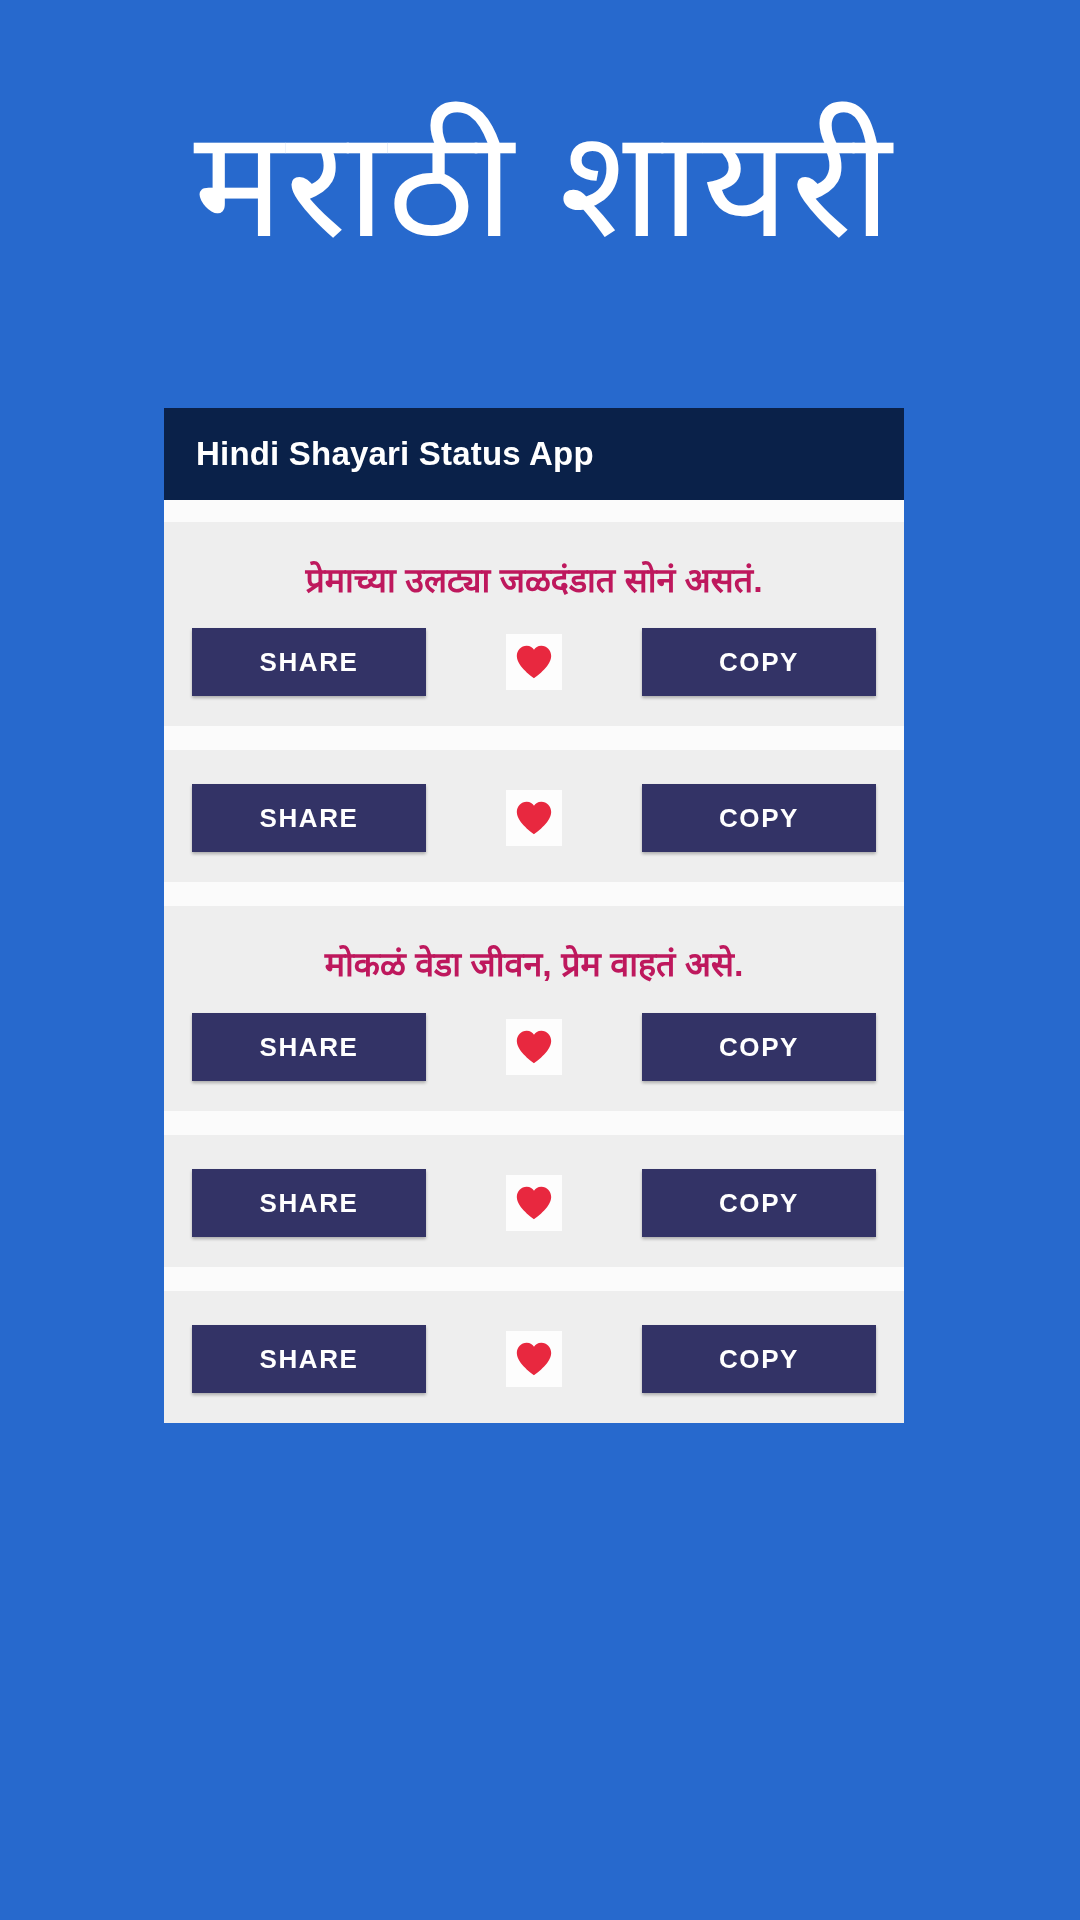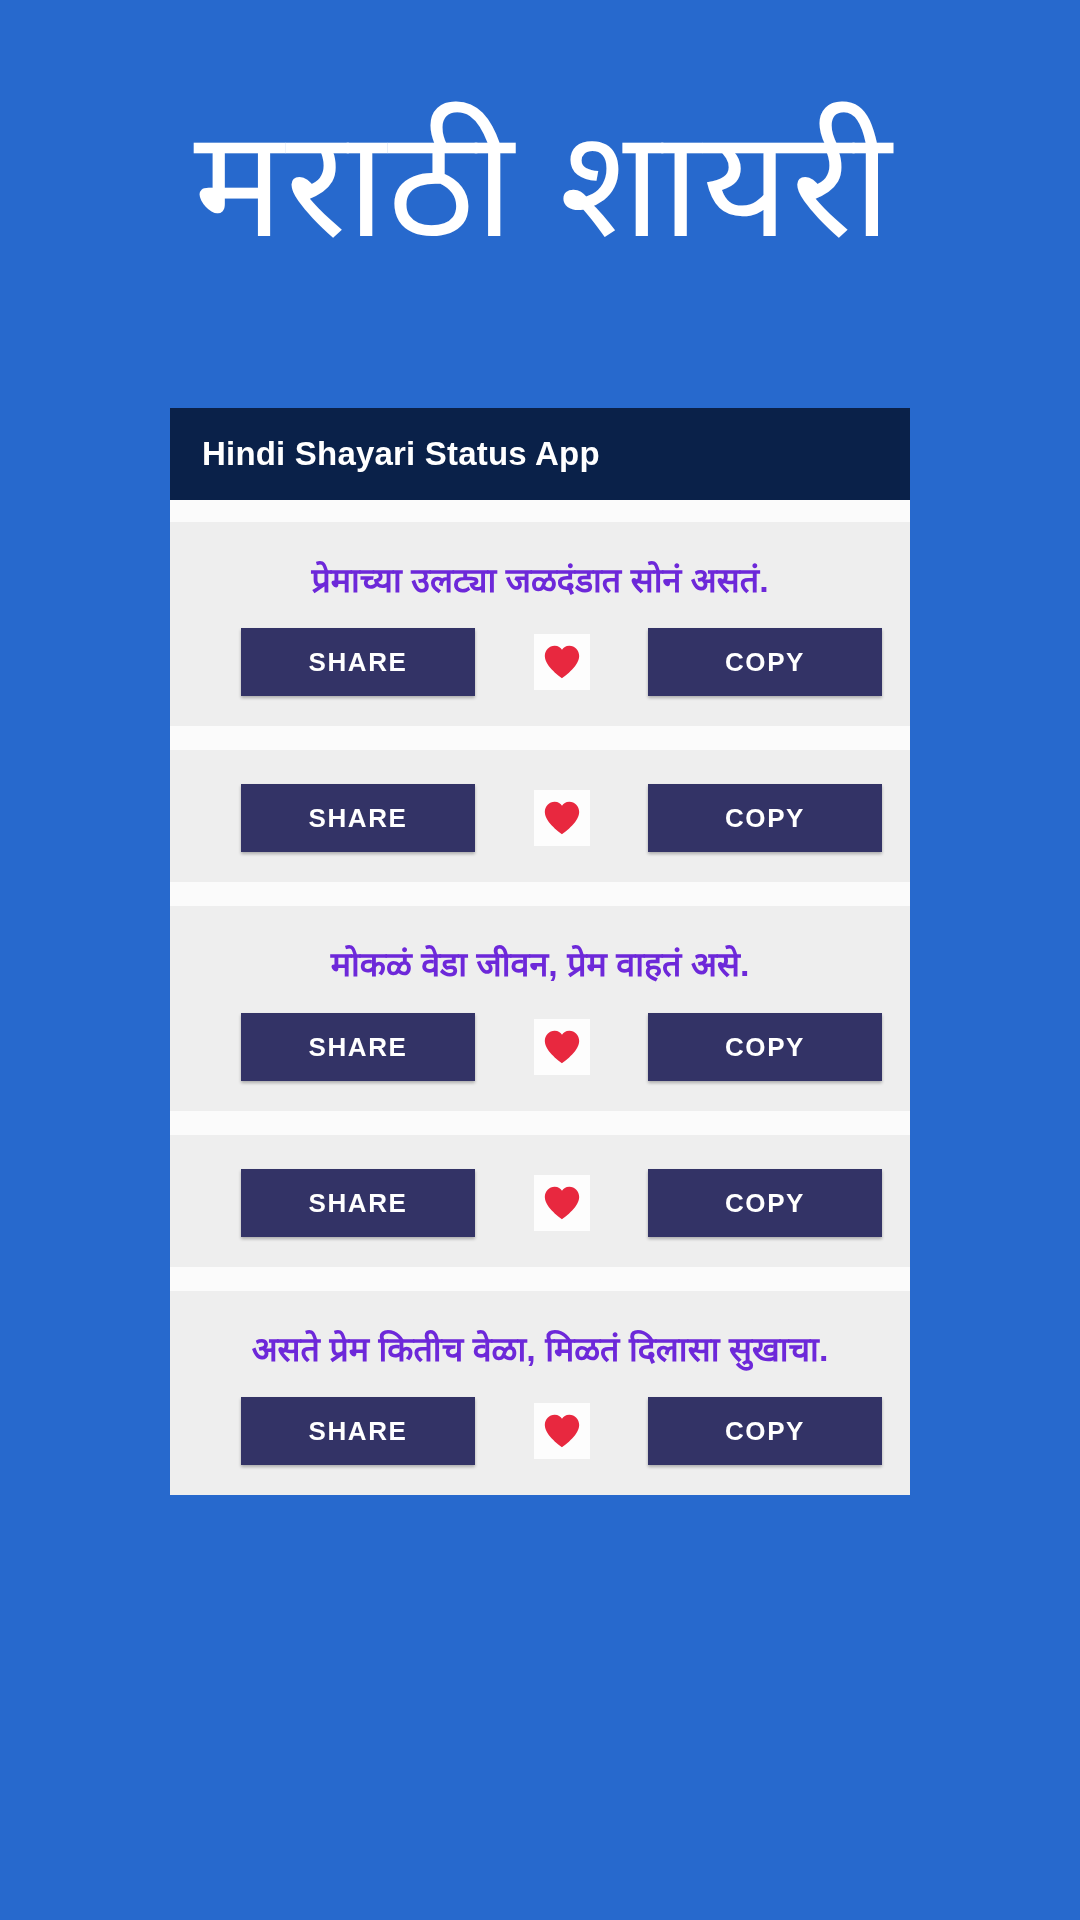--- a/index.html
+++ b/index.html
@@ -32,21 +32,21 @@
     font-size: 150px;
     line-height: 1.15;
     font-weight: 400;
     letter-spacing: 2px;
     white-space: nowrap;
   }
 
   
   .app-frame {
     position: absolute;
-    left: 170px;
+    left: 164px;
     top: 408px;
     width: 740px;
     background: #ffffff;
   }
 
   .app-bar {
     background: #0a2149;
     height: 92px;
     display: flex;
     align-items: center;
@@ -74,36 +74,35 @@
     height: 22px;
   }
 
   .shayari-card {
     background: #eeeeee;
     padding: 34px 28px 30px 28px;
     box-sizing: border-box;
   }
 
   .shayari-text {
-    color: #6d28d9;
+    color: #be185d;
     font-family: "Liberation Sans", "DejaVu Sans", sans-serif;
     font-size: 34px;
     font-weight: bold;
     line-height: 1.42;
     text-align: center;
     margin: 0 0 24px 0;
     padding: 0 4px;
   }
 
   .action-row {
     display: flex;
     align-items: center;
     justify-content: space-between;
     padding: 0 0px;
-    margin-left: 43px;
   }
 
   .action-btn {
     background: #333366;
     color: #ffffff;
     font-size: 26px;
     font-weight: bold;
     letter-spacing: 1.6px;
     width: 234px;
     height: 68px;
@@ -201,21 +200,20 @@
             <path d="M12 21 C12 21 1.5 13.9 1.5 7.4 C1.5 3.7 4.2 1 7.5 1 C9.7 1 11.2 2.2 12 3.5 C12.8 2.2 14.3 1 16.5 1 C19.8 1 22.5 3.7 22.5 7.4 C22.5 13.9 12 21 12 21 Z" fill="#e8283f"></path>
           </svg>
         </button>
         <button class="action-btn">COPY</button>
       </div>
     </div>
 
     <div class="gap-strip"></div>
 
     <div class="shayari-card">
-      <p class="shayari-text" style="padding:0 36px;">असते प्रेम कितीच वेळा, मिळतं दिलासा सुखाचा.</p>
       <div class="action-row">
         <button class="action-btn">SHARE</button>
         <button class="fav-btn">
           <svg class="heart-icon" width="40" height="36" viewBox="0 0 24 22" aria-hidden="true">
             <path d="M12 21 C12 21 1.5 13.9 1.5 7.4 C1.5 3.7 4.2 1 7.5 1 C9.7 1 11.2 2.2 12 3.5 C12.8 2.2 14.3 1 16.5 1 C19.8 1 22.5 3.7 22.5 7.4 C22.5 13.9 12 21 12 21 Z" fill="#e8283f"></path>
           </svg>
         </button>
         <button class="action-btn">COPY</button>
       </div>
     </div>

